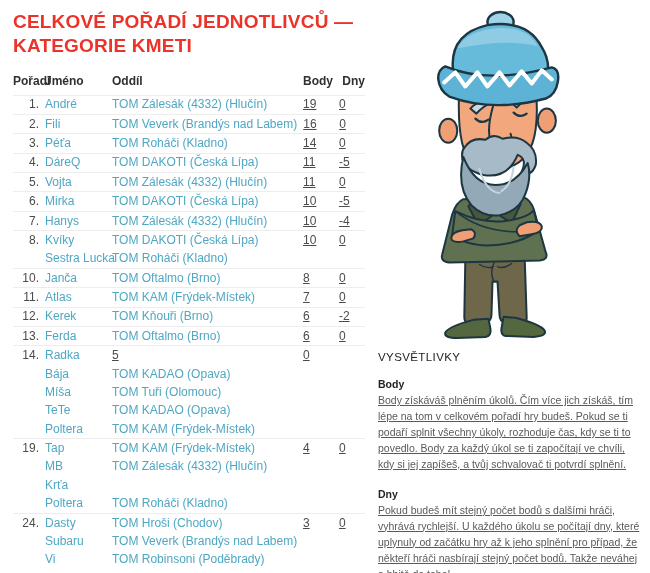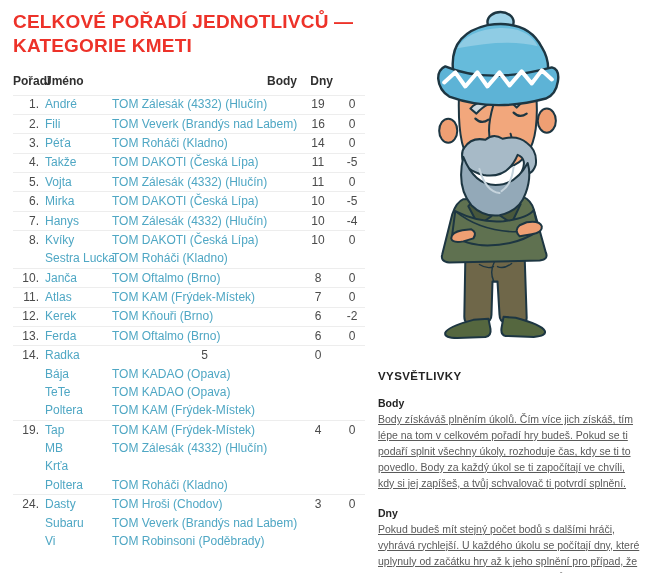--- a/index.html
+++ b/index.html
@@ -30,30 +30,30 @@
     align-items: baseline;
     padding: 3.7px 0;
     font-size: 12px;
     line-height: 11px;
   }
   .thead { font-weight: 700; color: #303030; padding-bottom: 8px; }
   .tbody .trow.sep { border-top: 1px solid #ededed; }
   .cell { white-space: nowrap; }
   .cell.rank { text-align: right; color: #4b4b4b; }
   .cell.name, .cell.team { color: #4FA7C4; cursor: pointer; }
-  .cell.body, .cell.dny { text-align: center; color: #4b4b4b; }
+  .cell.body, .cell.dny { text-align: left; color: #4b4b4b; text-decoration: underline; }
   .thead .h-rank { text-align: right; }
   .thead .h-body, .thead .h-dny { text-align: right; }
 
   
   .right-col { position: absolute; left: 378px; top: 0; width: 262px; }
   .illustration-wrap { margin: 8px 0 0 48px; width: 138px; height: 337px; }
   .legend-heading {
-    font-size: 11.5px; font-weight: 700; color: #232323;
-    letter-spacing: 0.4px; margin-top: 25px;
+    font-size: 11.5px; font-weight: 400; color: #232323;
+    letter-spacing: 0.4px; margin-top: 6px;
   }
   .legend-section-title {
     font-size: 10.5px; font-weight: 700; color: #232323;
     margin-top: 15px; margin-bottom: 3px;
   }
   .legend-text {
     font-size: 10.5px; line-height: 1.52; color: #5a5a5a; text-decoration: underline;
   }
 </style>
 </head>
@@ -61,20 +61,21 @@
 
 <div class="page">
 
   <div class="left-col">
     <h1 class="page-title">CELKOVÉ POŘADÍ JEDNOTLIVCŮ — KATEGORIE KMETI</h1>
 
     <div class="table">
       <div class="trow thead">
         <span class="cell h-rank">Pořadí</span>
         <span class="cell">Jméno</span>
+        <span class="cell">Oddíl</span>
         <span class="cell h-body">Body</span>
         <span class="cell h-dny">Dny</span>
       </div>
       <div class="tbody">
           <div class="trow sep">
             <span class="cell rank">1.</span>
             <span class="cell name">André</span>
             <span class="cell team">TOM Zálesák (4332) (Hlučín)</span>
             <span class="cell body">19</span>
             <span class="cell dny">0</span>
@@ -88,21 +89,21 @@
           </div>
           <div class="trow sep">
             <span class="cell rank">3.</span>
             <span class="cell name">Péťa</span>
             <span class="cell team">TOM Roháči (Kladno)</span>
             <span class="cell body">14</span>
             <span class="cell dny">0</span>
           </div>
           <div class="trow sep">
             <span class="cell rank">4.</span>
-            <span class="cell name">Takže</span>
+            <span class="cell name">DáreQ</span>
             <span class="cell team">TOM DAKOTI (Česká Lípa)</span>
             <span class="cell body">11</span>
             <span class="cell dny">-5</span>
           </div>
           <div class="trow sep">
             <span class="cell rank">5.</span>
             <span class="cell name">Vojta</span>
             <span class="cell team">TOM Zálesák (4332) (Hlučín)</span>
             <span class="cell body">11</span>
             <span class="cell dny">0</span>
@@ -166,20 +167,27 @@
           <div class="trow sep">
             <span class="cell rank">14.</span>
             <span class="cell name">Radka</span>
             <span class="cell body">5</span>
             <span class="cell dny">0</span>
           </div>
           <div class="trow">
             <span class="cell rank"></span>
             <span class="cell name">Bája</span>
             <span class="cell team">TOM KADAO (Opava)</span>
+            <span class="cell body"></span>
+            <span class="cell dny"></span>
+          </div>
+          <div class="trow">
+            <span class="cell rank"></span>
+            <span class="cell name">Míša</span>
+            <span class="cell team">TOM Tuři (Olomouc)</span>
             <span class="cell body"></span>
             <span class="cell dny"></span>
           </div>
           <div class="trow">
             <span class="cell rank"></span>
             <span class="cell name">TeTe</span>
             <span class="cell team">TOM KADAO (Opava)</span>
             <span class="cell body"></span>
             <span class="cell dny"></span>
           </div>

